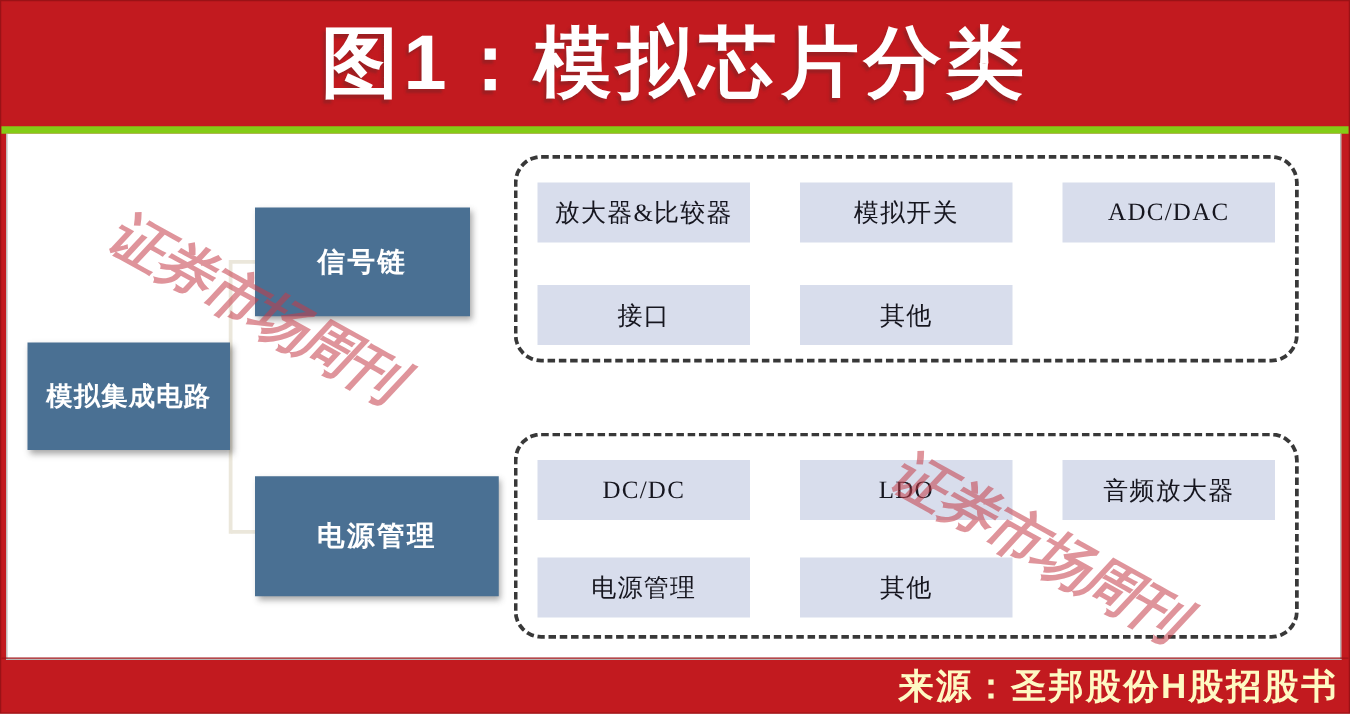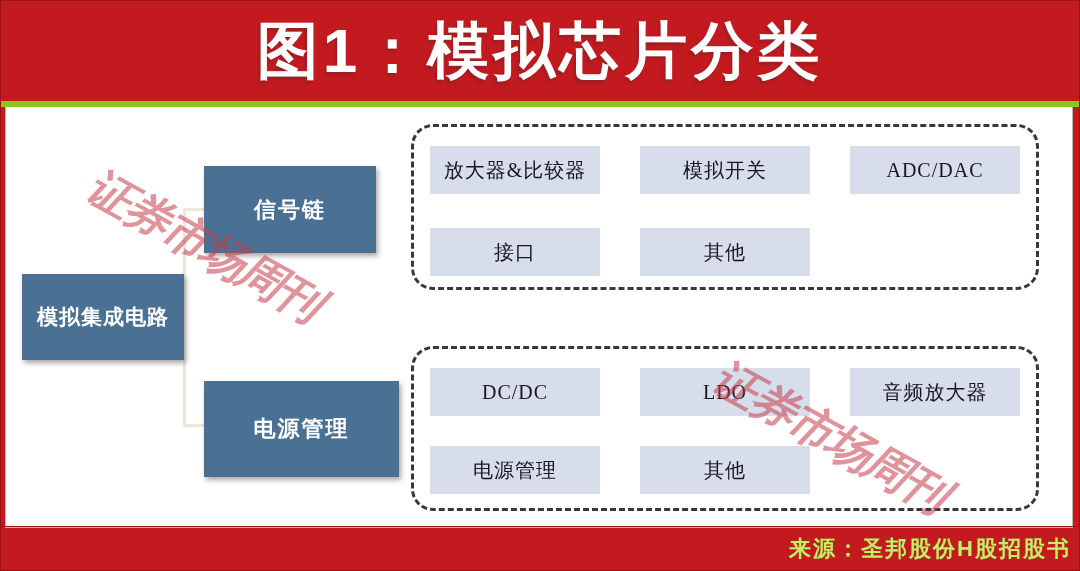--- a/index.html
+++ b/index.html
@@ -77,21 +77,21 @@
   .wm-1{left:99px;top:49px;}
   .wm-2{left:725px;top:240px;}
   
   .footer{
     position:absolute;left:0;bottom:0;width:100%;height:44px;
     display:flex;align-items:center;justify-content:flex-end;
     padding-right:8px;
     border-top:1px solid #a01217;
   }
   .source{
-    font-size:22px;font-weight:700;color:#bef264;letter-spacing:2px;
+    font-size:28px;font-weight:700;color:#fef9c3;letter-spacing:2px;
     white-space:nowrap;
   }
 </style>
 </head>
 <body>
 
 <div class="canvas">
 
   <div class="header">
     <div class="title">图1：模拟芯片分类</div>

